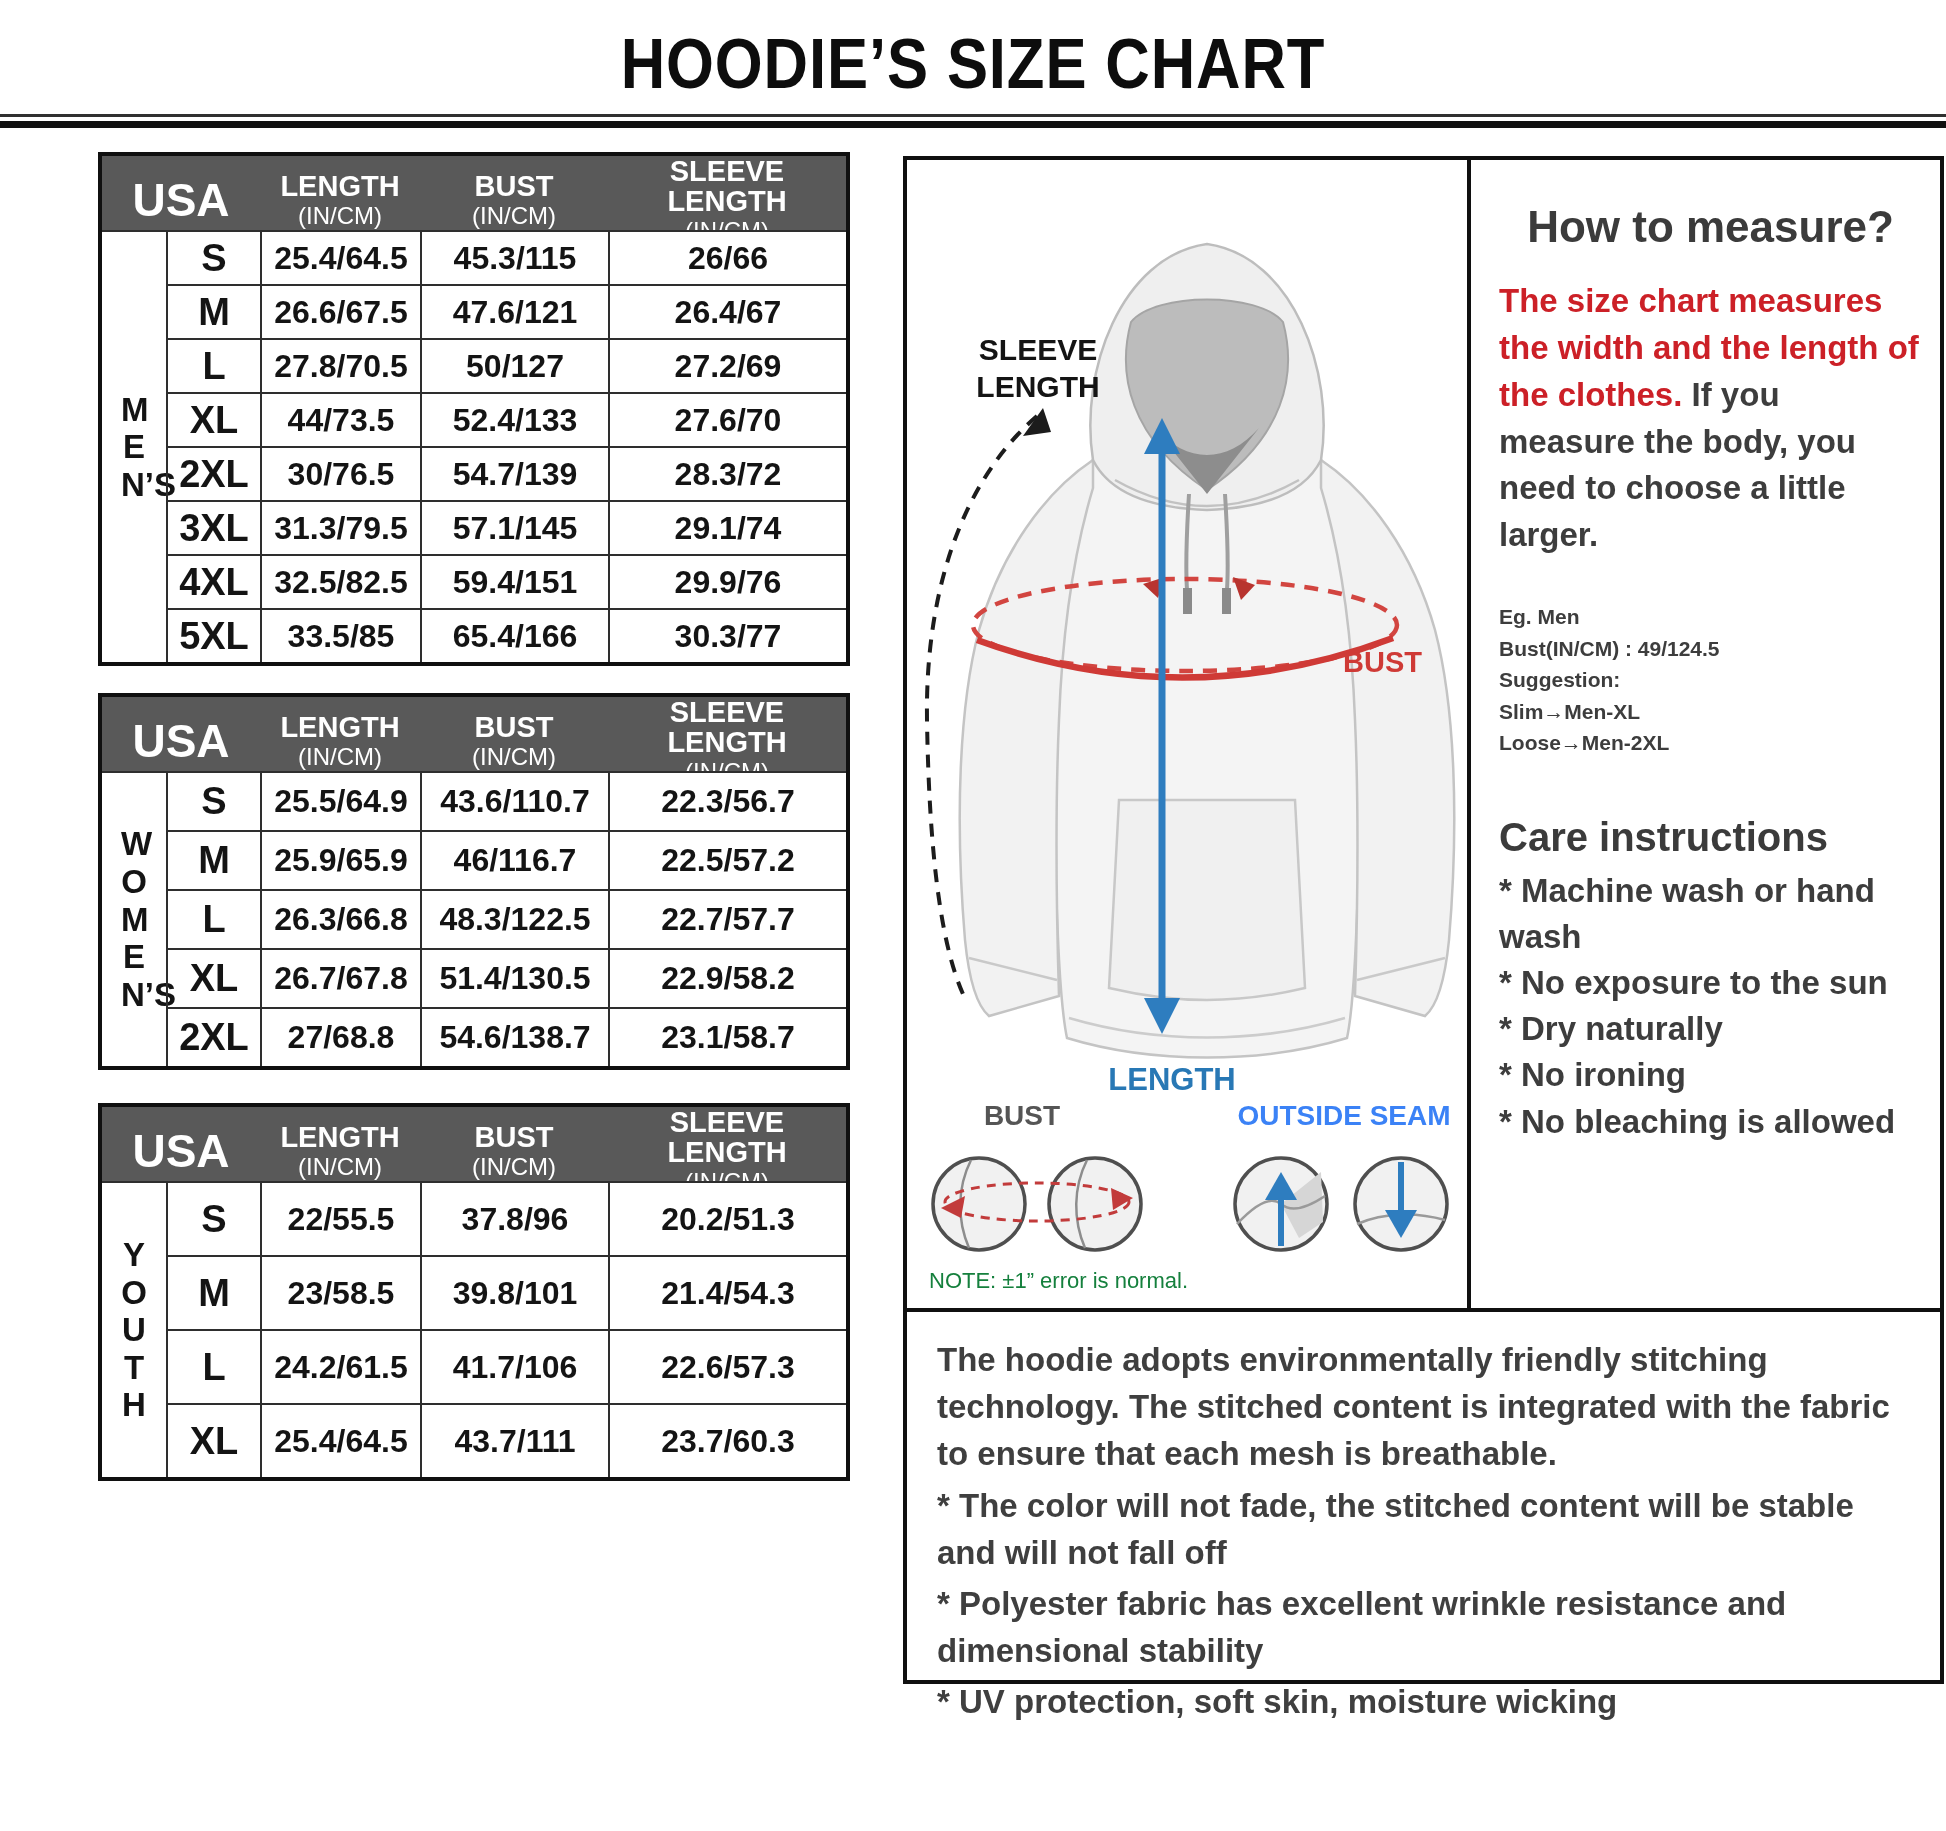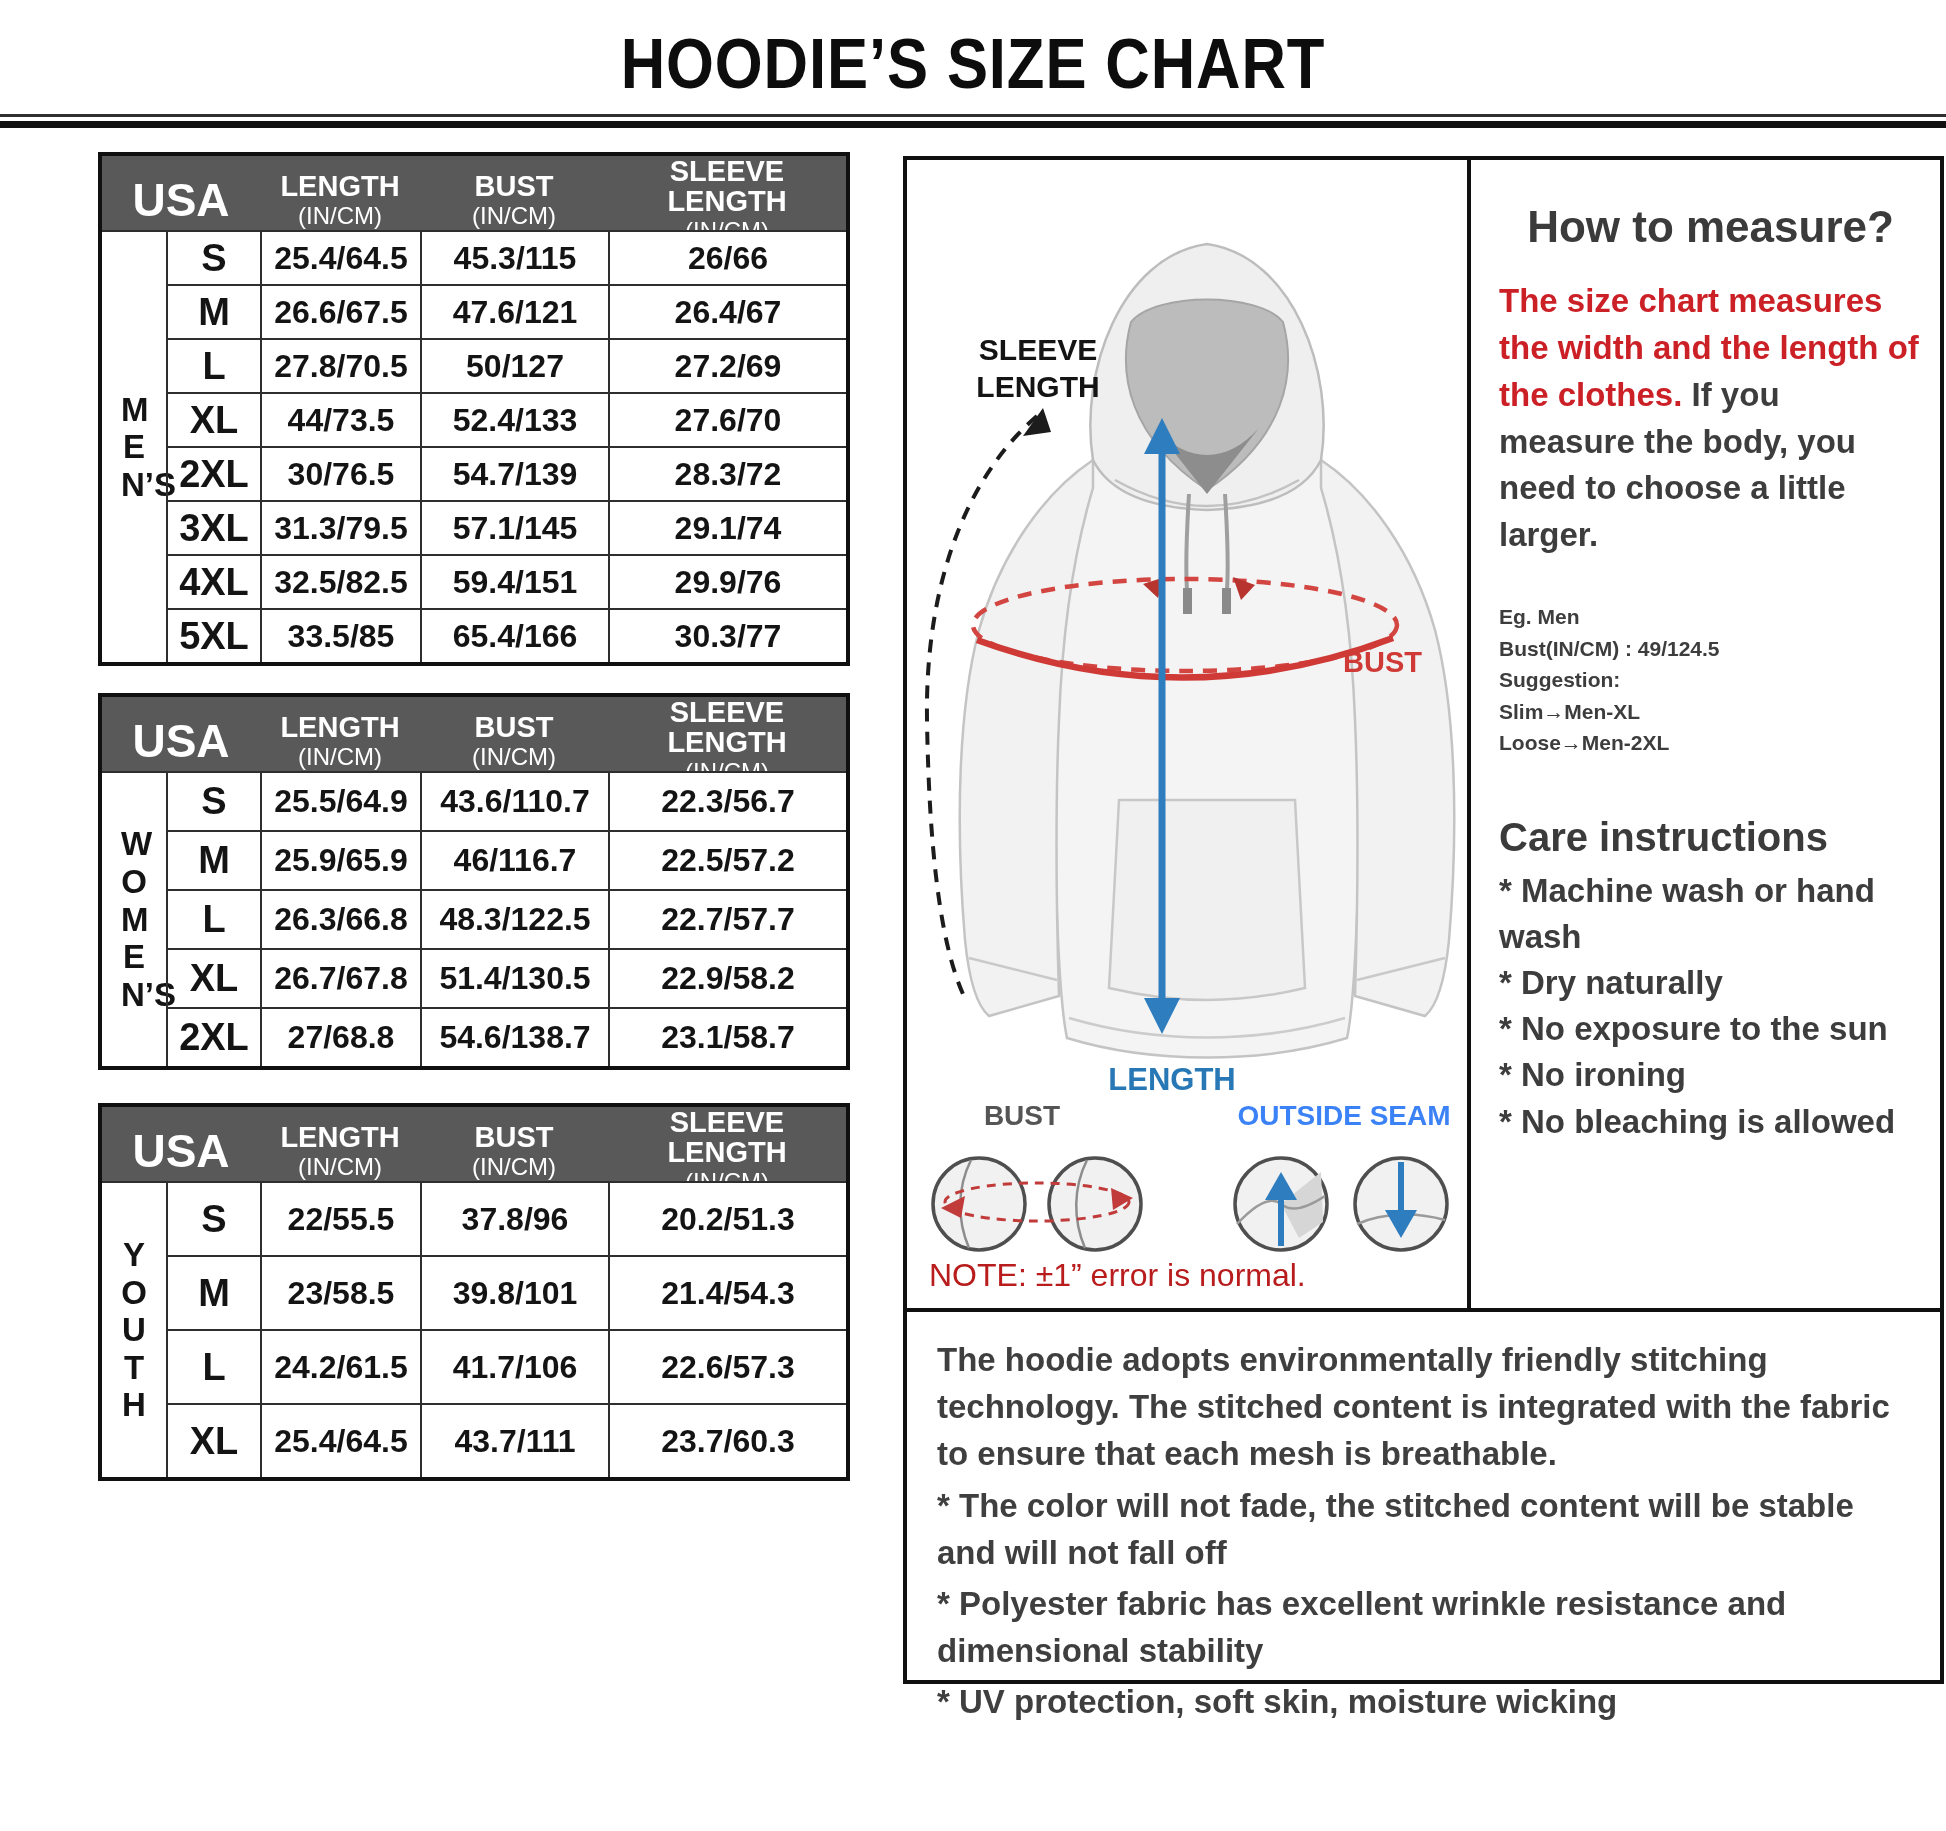--- a/index.html
+++ b/index.html
@@ -45,21 +45,21 @@
   .hoodie-panel{width:560px;border-right:4px solid #101010;position:relative;flex:none;}
   .hoodie-panel svg{position:absolute;left:0;top:0;}
   .lbl{position:absolute;font-weight:bold;}
   .sleeve-label{left:46px;top:172px;width:170px;text-align:center;
                 font-size:30px;color:#141414;line-height:1.22;}
   .length-label{left:190px;top:902px;width:150px;text-align:center;
                 font-size:31px;color:#2878b5;}
   .bust-red-label{left:436px;top:486px;font-size:29px;color:#cf3a36;}
   .bust-caption{left:20px;top:940px;width:190px;text-align:center;font-size:28px;color:#555;}
   .seam-caption{left:322px;top:940px;width:230px;text-align:center;font-size:28px;color:#3b82f6;}
-  .note-line{position:absolute;left:22px;bottom:14px;font-size:32px;font-weight:normal;color:#b91c1c;}
+  .note-line{position:absolute;left:22px;bottom:14px;font-size:22px;font-weight:normal;color:#15803d;}
 
   .howto-panel{flex:1;padding:32px 18px 0 28px;color:#3d3d3d;}
   .howto-title{text-align:center;font-size:44px;font-weight:bold;color:#3b3b3b;margin:10px 0 26px 0;}
   .howto-intro{font-size:33px;font-weight:bold;line-height:1.42;width:420px;}
   .red{color:#cc2027;}
   .eg{margin-top:42px;font-size:21px;font-weight:bold;line-height:1.5;}
   .care-head{margin-top:56px;font-size:40px;font-weight:bold;color:#3b3b3b;}
   .care-list{margin-top:8px;font-size:33px;font-weight:bold;line-height:1.4;width:420px;}
   .care-list div{margin:0;}
 
@@ -312,22 +312,22 @@
       <div class="eg">
         <div>Eg. Men</div>
         <div>Bust(IN/CM) : 49/124.5</div>
         <div>Suggestion:</div>
         <div>Slim→Men-XL</div>
         <div>Loose→Men-2XL</div>
       </div>
       <div class="care-head">Care instructions</div>
       <div class="care-list">
         <div>* Machine wash or hand wash</div>
+        <div>* No exposure to the sun</div>
         <div>* Dry naturally</div>
-        <div>* No exposure to the sun</div>
         <div>* No ironing</div>
         <div>* No bleaching is allowed</div>
       </div>
     </div>
   </div>
 
   <div class="desc-box">
     <p>The hoodie adopts environmentally friendly stitching technology. The stitched content is integrated with the fabric to ensure that each mesh is breathable.</p>
     <p>* The color will not fade, the stitched content will be stable and will not fall off</p>
     <p>* Polyester fabric has excellent wrinkle resistance and dimensional stability</p>

